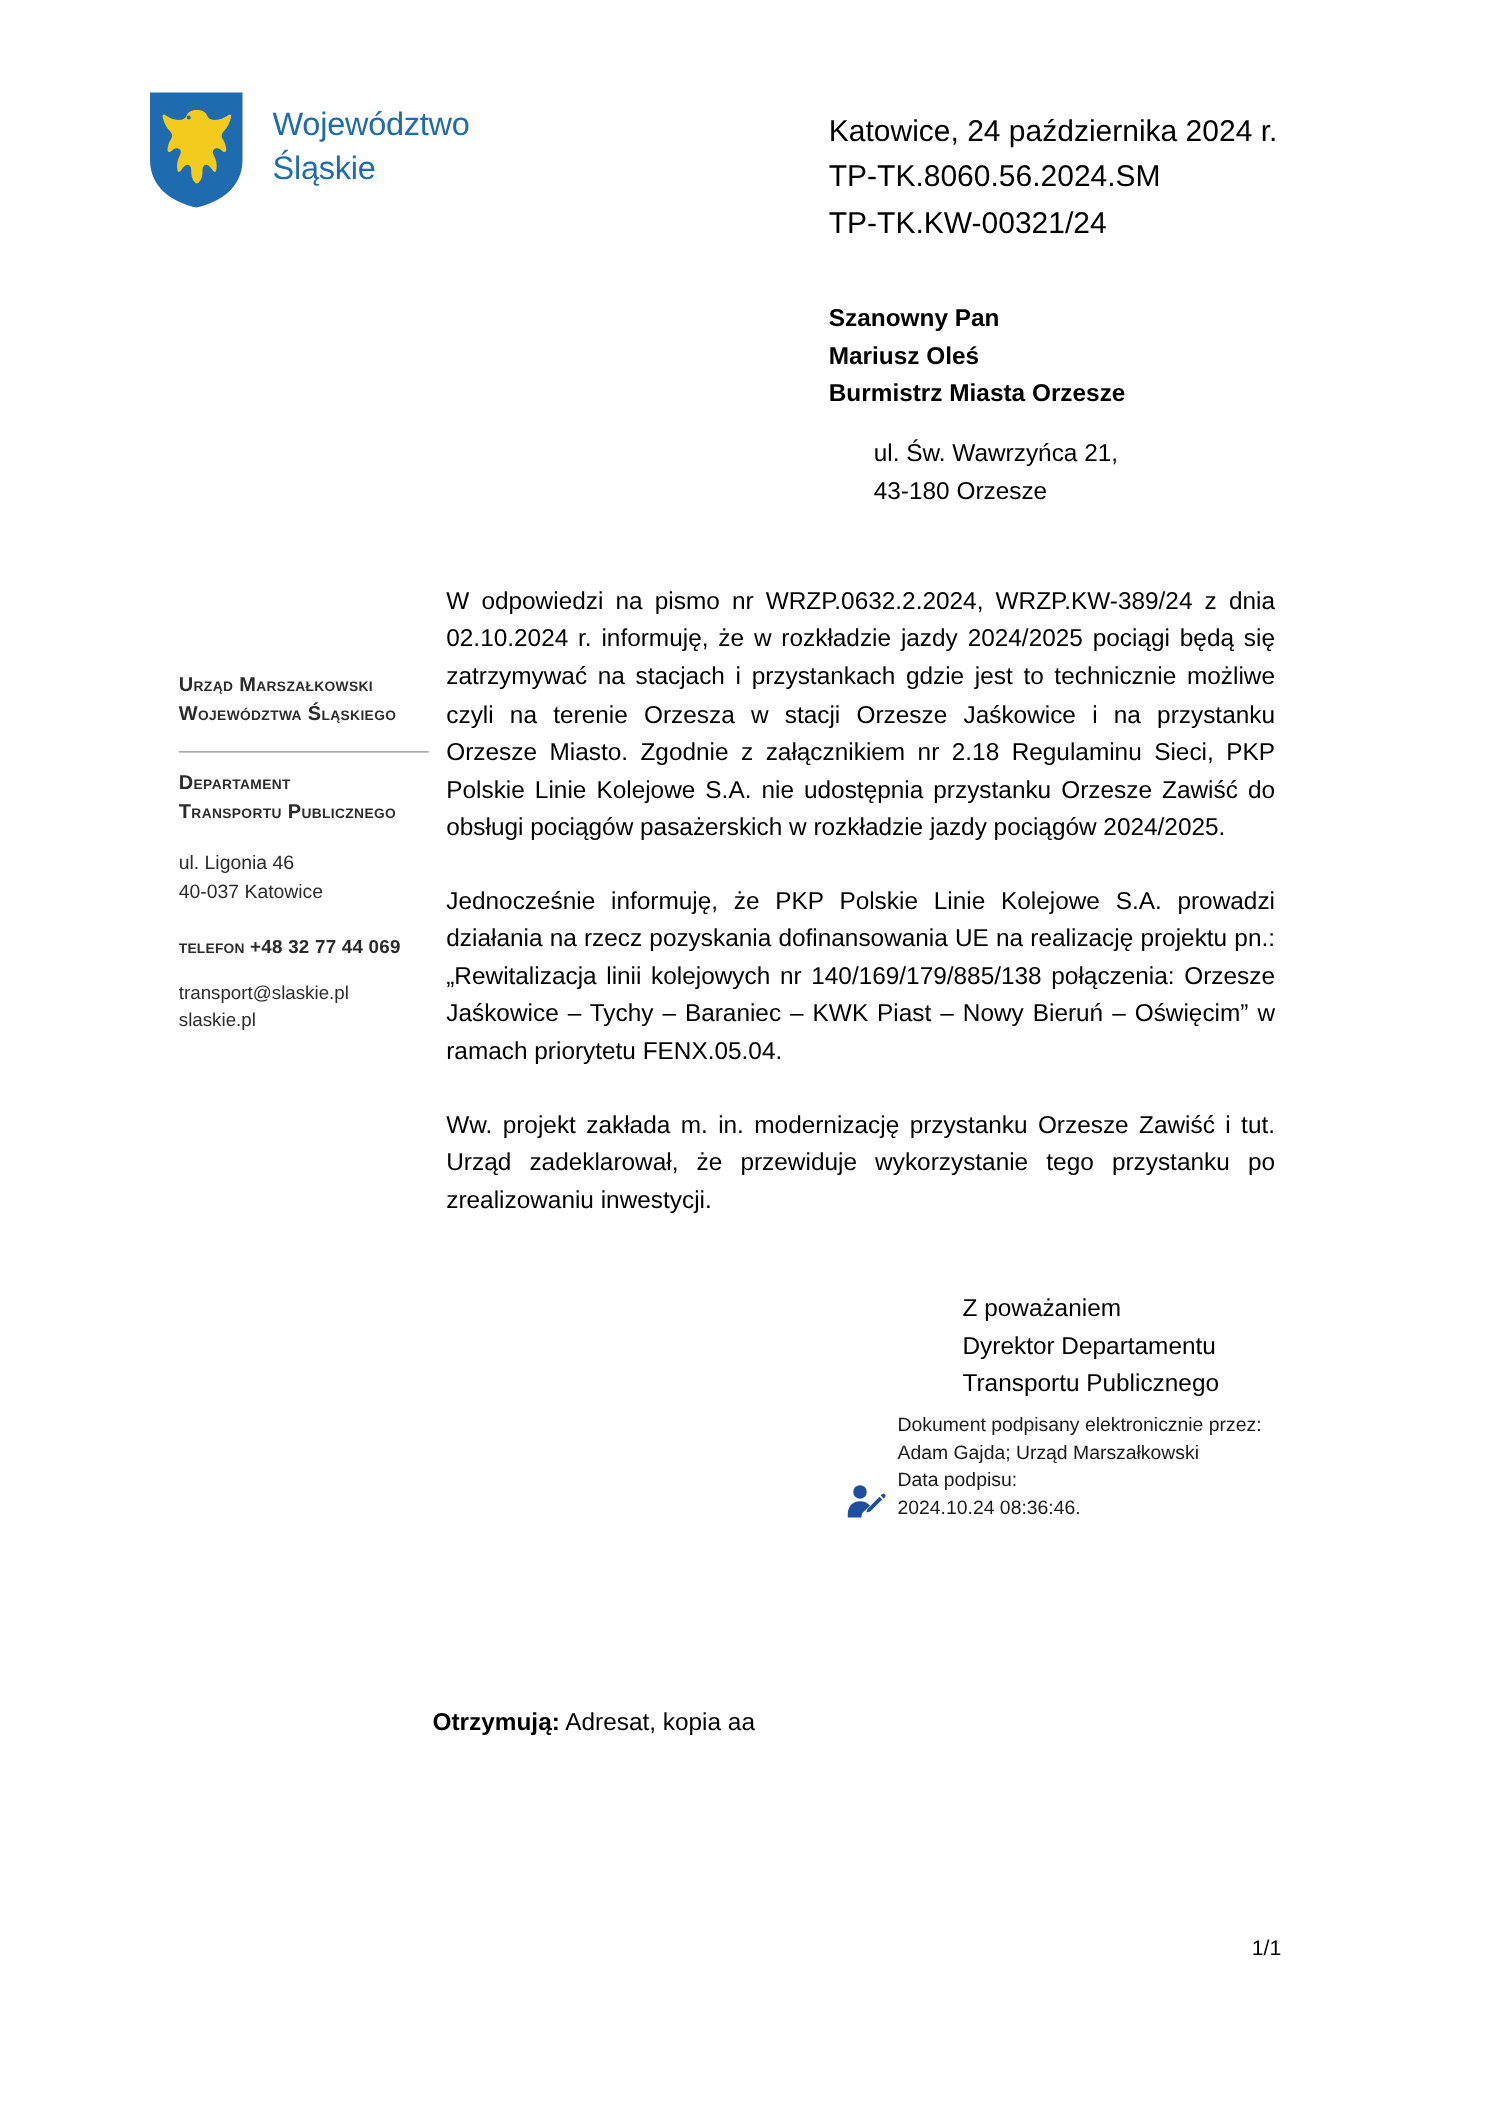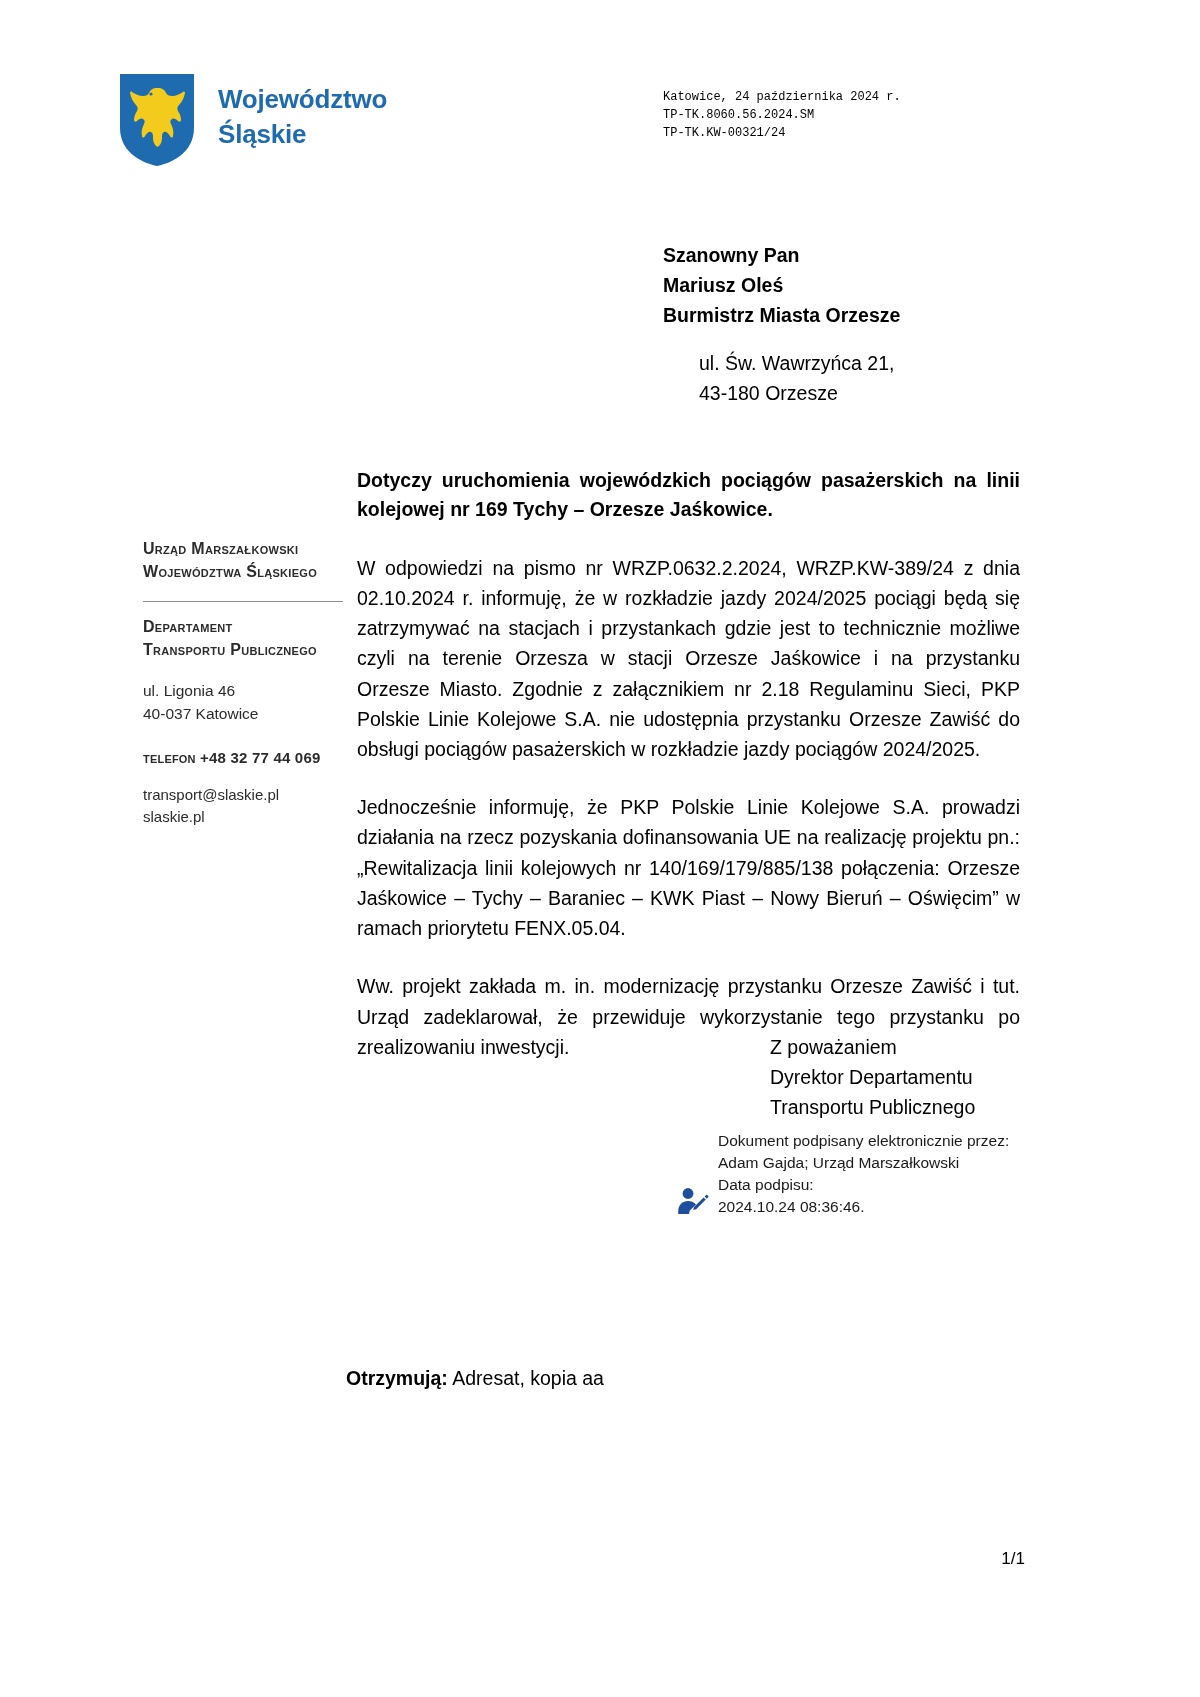--- a/index.html
+++ b/index.html
@@ -29,32 +29,31 @@
   .crest {
     width: 78px; height: 96px;
     flex: 0 0 auto;
   }
   .logo-text {
     margin-left: 22px;
     margin-top: 10px;
     font-size: 26px;
     line-height: 1.33;
     color: #1f6bb0;
-    font-weight: 700;
+    font-weight: 400;
     letter-spacing: -0.2px;
   }
   .logo-text div { white-space: nowrap; }
 
   .header-meta {
     position: absolute;
     left: 663px; top: 88px;
-    font-size: 12px;
+    font-size: 24px;
     line-height: 1.52;
     color: #000;
-    font-family: Liberation Mono, monospace;
   }
   .header-meta div { white-space: nowrap; }
 
   
   .addressee {
     position: absolute;
     left: 663px; top: 240px;
     font-size: 19.5px;
     line-height: 1.55;
   }
@@ -223,21 +222,20 @@
     <div class="sb-tel">telefon +48 32 77 44 069</div>
   </div>
 
   <div class="sb-block">
     <div class="sb-mail">transport@slaskie.pl</div>
     <div class="sb-mail">slaskie.pl</div>
   </div>
 </div>
 
 <div class="body-col">
-  <div class="subject">Dotyczy uruchomienia wojewódzkich pociągów pasażerskich na linii kolejowej nr 169 Tychy – Orzesze Jaśkowice.</div>
   <p class="para">W odpowiedzi na pismo nr WRZP.0632.2.2024, WRZP.KW-389/24 z dnia 02.10.2024 r. informuję, że w rozkładzie jazdy 2024/2025 pociągi będą się zatrzymywać na stacjach i przystankach gdzie jest to technicznie możliwe czyli na terenie Orzesza w stacji Orzesze Jaśkowice i na przystanku Orzesze Miasto. Zgodnie z załącznikiem nr 2.18 Regulaminu Sieci, PKP Polskie Linie Kolejowe S.A. nie udostępnia przystanku Orzesze Zawiść do obsługi pociągów pasażerskich w rozkładzie jazdy pociągów 2024/2025.</p>
   <p class="para">Jednocześnie informuję, że PKP Polskie Linie Kolejowe S.A. prowadzi działania na rzecz pozyskania dofinansowania UE na realizację projektu pn.: „Rewitalizacja linii kolejowych nr 140/169/179/885/138 połączenia: Orzesze Jaśkowice – Tychy – Baraniec – KWK Piast – Nowy Bieruń – Oświęcim” w ramach priorytetu FENX.05.04.</p>
   <p class="para">Ww. projekt zakłada m. in. modernizację przystanku Orzesze Zawiść i tut. Urząd zadeklarował, że przewiduje wykorzystanie tego przystanku po zrealizowaniu inwestycji.</p>
 </div>
 
 <div class="closing">
   <div>Z poważaniem</div>
   <div>Dyrektor Departamentu</div>
   <div>Transportu Publicznego</div>
 </div>

